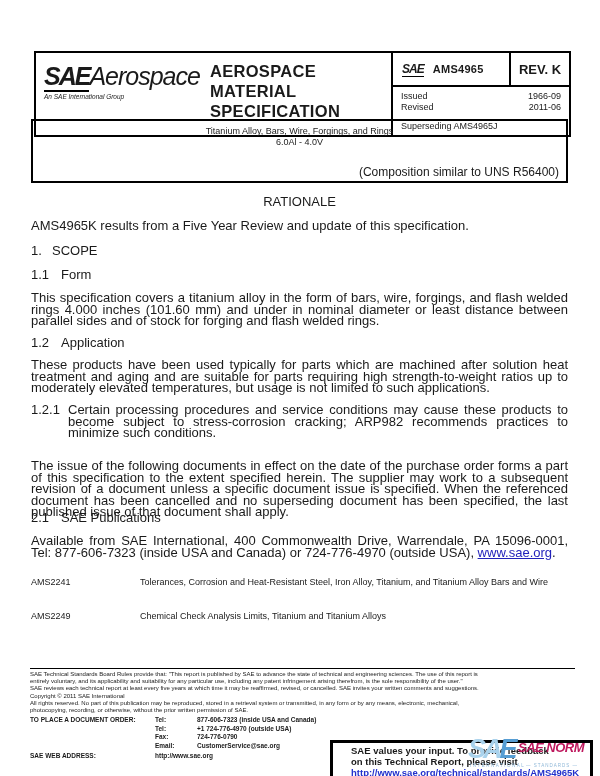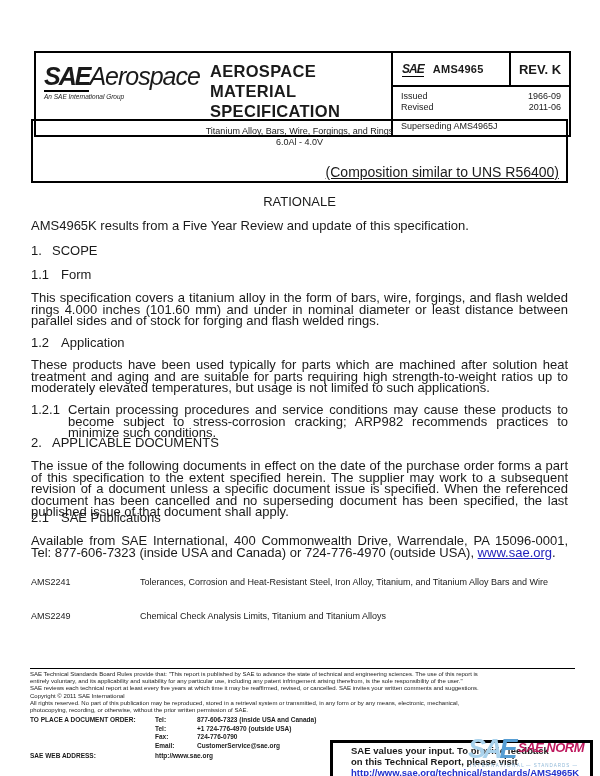--- a/index.html
+++ b/index.html
@@ -43,21 +43,21 @@
   .rc-bottom { flex:1; border-top:2px solid #000; padding:4px 8px 3px 8px; font-size:9px; }
   .iss-row { display:flex; justify-content:space-between; line-height:11px; }
   .superseding { margin-top:8px; line-height:11px; }
 
   
   .title-box {
     position:absolute; left:31px; top:119px; width:537px; height:64px;
     border:2px solid #000; text-align:center; font-size:9px; line-height:11px;
     padding-top:5px;
   }
-  .comp-note { position:absolute; right:7px; bottom:3px; font-size:14px;text-decoration:underline; }
+  .comp-note { position:absolute; right:7px; bottom:3px; font-size:12px; }
 
   
   .para, .hline {
     position:absolute; left:31px; width:537px; font-size:13px; line-height:11.5px;
   }
   .para { text-align:justify; }
   .centered { text-align:center; }
   .hnum { display:inline-block; }
   .w1 { width:21px; }
   .w2 { width:30px; }
@@ -156,23 +156,20 @@
 
   <div class="hline" style="top:337px;">
     <span class="hnum w2">1.2</span><span>Application</span>
   </div>
   <div class="para" style="top:359px;">These products have been used typically for parts which are machined after solution heat treatment and aging and are suitable for parts requiring high strength-to-weight ratios up to moderately elevated temperatures, but usage is not limited to such applications.</div>
 
   <div class="para hang" style="top:404px;">
     <span class="hnum">1.2.1</span><span>Certain processing procedures and service conditions may cause these products to become subject to stress-corrosion cracking; ARP982 recommends practices to minimize such conditions.</span>
   </div>
 
-  <div class="hline" style="top:437px;">
-    <span class="hnum w1">2.</span><span>APPLICABLE DOCUMENTS</span>
-  </div>
   <div class="para" style="top:460px;">The issue of the following documents in effect on the date of the purchase order forms a part of this specification to the extent specified herein. The supplier may work to a subsequent revision of a document unless a specific document issue is specified. When the referenced document has been cancelled and no superseding document has been specified, the last published issue of that document shall apply.</div>
 
   <div class="hline" style="top:512px;">
     <span class="hnum w2">2.1</span><span>SAE Publications</span>
   </div>
   <div class="para" style="top:535px;">
     <span>Available from SAE International, 400 Commonwealth Drive, Warrendale, PA 15096-0001, Tel: 877-606-7323 (inside USA and Canada) or 724-776-4970 (outside USA), </span><a class="doclink" href="#">www.sae.org</a><span>.</span>
   </div>
 
   <div class="doc-row" style="top:577px;">

